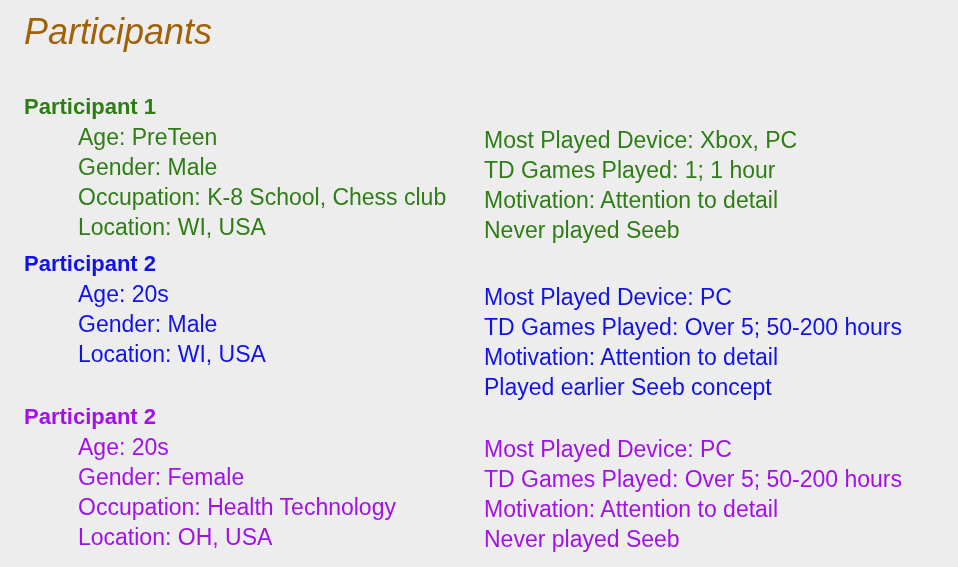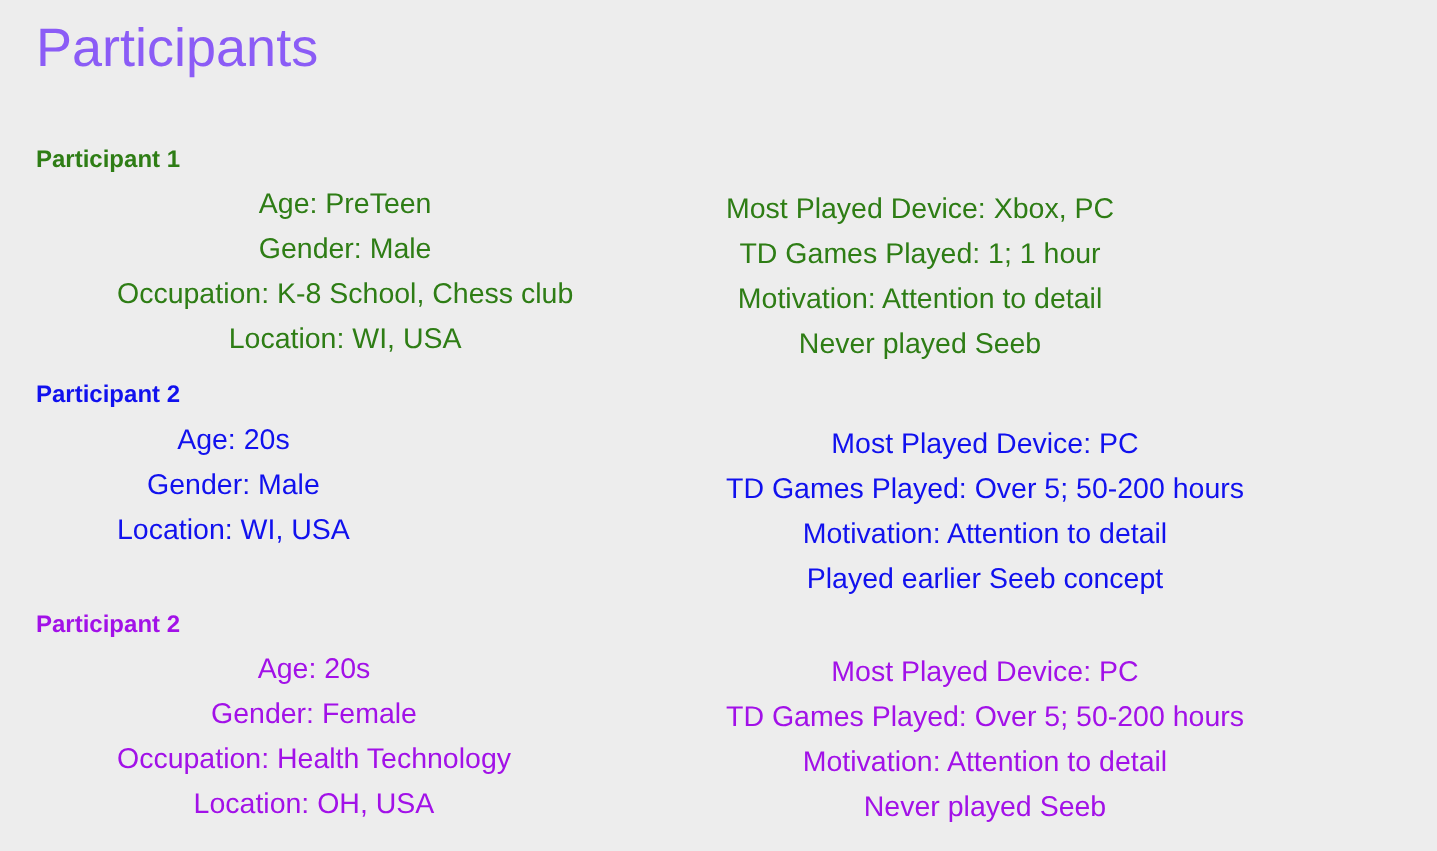--- a/index.html
+++ b/index.html
@@ -34,32 +34,31 @@
   }
   .participant {
     position: absolute;
     left: 0;
     width: 958px;
   }
   .participant-heading {
     position: absolute;
     left: 24px;
     top: 0px;
-    font-size: 16px;
+    font-size: 22px;
     font-weight: bold;
     line-height: 28px;
     white-space: nowrap;
   }
   .col {
     position: absolute;
-    font-size: 19px;
+    font-size: 23px;
     font-weight: 400;
     line-height: 30px;
     white-space: nowrap;
-    text-align: center;
   }
   .col-left {
     left: 78px;
     top: 29px;
   }
   .col-right {
     left: 484px;
     top: 32px;
   }
   .detail-line {
@@ -75,21 +74,21 @@
 
   
   #participant-2 .col-right { top: 32px; }
   #participant-3 .col-right { top: 31px; }
 </style>
 </head>
 <body style="background: rgb(237, 237, 237);">
 
 <div class="page">
 
-  <div class="page-title" style="color: #8b5cf6;">Participants</div>
+  <div class="page-title" style="color: #a16207; font-style: italic;">Participants</div>
 
   <div class="participant" id="participant-1" style="color: rgb(46, 125, 21);">
     <div class="participant-heading">Participant 1</div>
     <div class="col col-left">
       <span class="detail-line">Age: PreTeen</span>
       <span class="detail-line">Gender: Male</span>
       <span class="detail-line">Occupation: K-8 School, Chess club</span>
       <span class="detail-line">Location: WI, USA</span>
     </div>
     <div class="col col-right">

